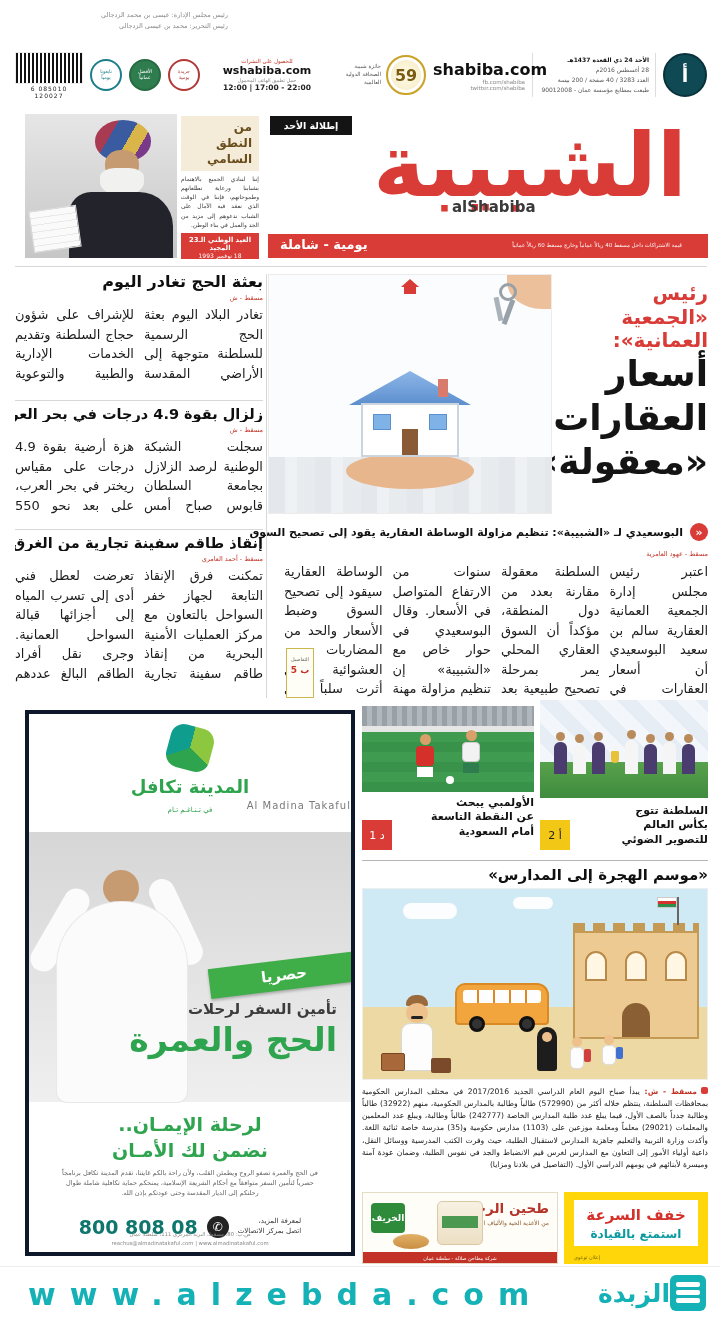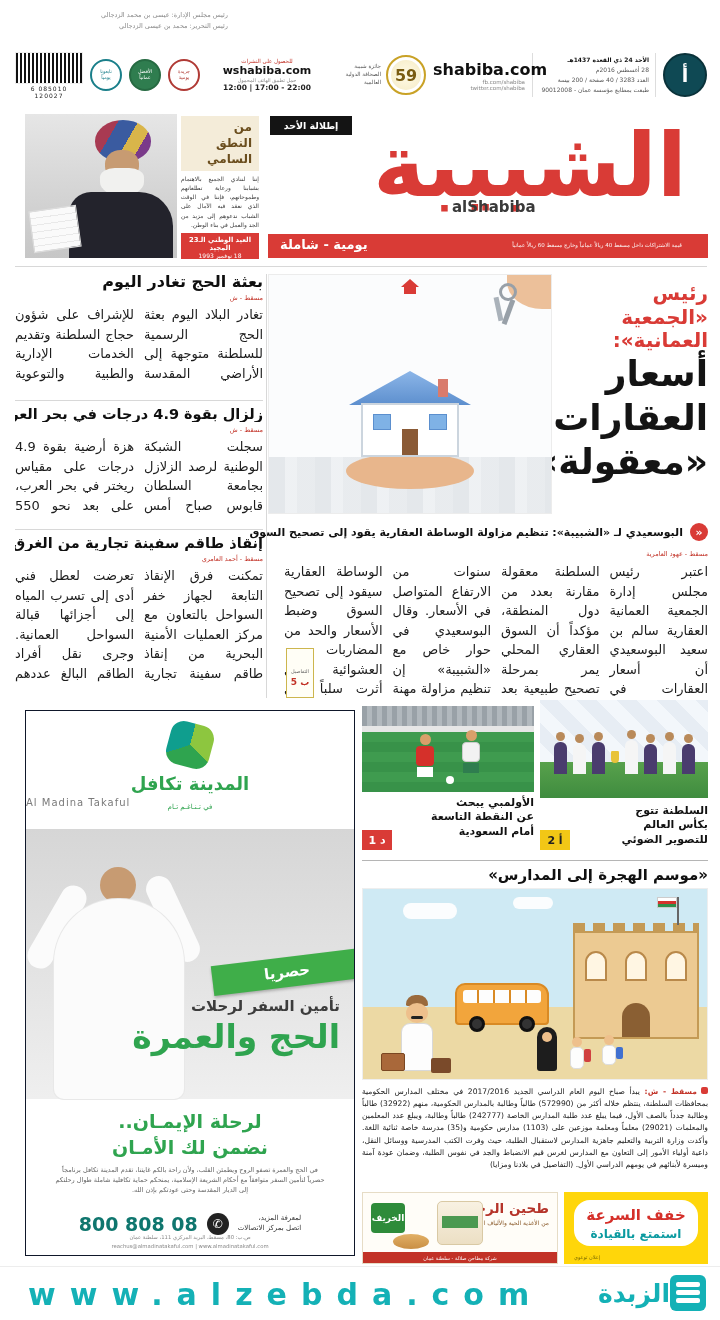--- a/index.html
+++ b/index.html
@@ -52,56 +52,56 @@
   .photo{position:absolute;overflow:hidden}
   .estate{background:#fbfcfd;border:1px solid #ececec}
   .subhead-row{display:flex;align-items:center;gap:7px}
   .subdot{width:18px;height:18px;border-radius:50%;background:#d93b36;color:#fff;font-size:11px;font-weight:bold;display:flex;align-items:center;justify-content:center;flex:none}
   .subhead{font-size:11px;font-weight:bold;color:#101010;white-space:nowrap;letter-spacing:-0.2px}
   .byline{font-size:6.5px;color:#c23227;text-align:right}
   .body-sm{font-size:13px;line-height:1.5;text-align:justify;color:#1c1c1c;overflow:hidden}
   .lead-body{column-count:4;column-gap:10px}
   .story-body{column-count:2;column-gap:10px}
   .story-title{font-size:14.5px;font-weight:bold;color:#0f0f0f;text-align:right;white-space:nowrap;overflow:hidden}
-  .details-box{border:1px solid #cdb64e;background:#fffef6;text-align:center;padding-top:19px}
+  .details-box{border:1px solid #cdb64e;background:#fffef6;text-align:center;padding-top:7px}
   .details-box .dl{font-size:5px;color:#666}
   .details-box .dp{font-size:9px;font-weight:bold;color:#c23227;margin-top:3px}
   
   .caprow{display:flex;gap:6px;align-items:flex-start}
   .cap{font-size:11px;font-weight:bold;line-height:1.3;color:#111;text-align:right;flex:1}
-  .pbadge{min-width:30px;height:20px;display:flex;align-items:center;justify-content:center;font-weight:bold;font-size:11px;align-self:flex-end;margin-bottom:4px;padding:0 4px}
+  .pbadge{min-width:30px;height:30px;display:flex;align-items:center;justify-content:center;font-weight:normal;font-size:11px;align-self:flex-end;margin-bottom:4px;padding:0 4px}
   .pb-red{background:#d93b36;color:#fff}
   .pb-yellow{background:#f2c716;color:#222}
   
   .cartoon-head{border-top:1px solid #b5b5b5;padding-top:5px;text-align:right;font-size:15px;font-weight:bold;color:#101010}
   .cartoon{background:#cfeaf4;border:1px solid #eee}
   .school{font-size:7.6px;line-height:1.6;text-align:justify;color:#191919}
   .school .dl{color:#c23227;font-weight:bold}
   .dot-red{display:inline-block;width:7px;height:7px;background:#d93b36;border-radius:2px;margin-left:4px}
   
-  .takaful{background:#fff;border:1px solid #0f172a;overflow:hidden}
+  .takaful{background:#fff;border:4px solid #0f172a;overflow:hidden}
   .tk-name{text-align:center;color:#2fa44f;font-weight:bold;font-size:18px}
-  .tk-name-en{text-align:left;color:#7a7a7a;font-size:10px;letter-spacing:1px;direction:ltr}
+  .tk-name-en{text-align:right;color:#7a7a7a;font-size:10px;letter-spacing:1px;direction:ltr}
   .tk-slogan{text-align:center;color:#2fa44f;font-size:7px;letter-spacing:2px}
   .tk-photo{background:linear-gradient(180deg,#d6d6d6,#efefef)}
   .tk-ribbon{background:#3fae49;color:#fff;font-weight:bold;font-size:15px;display:flex;align-items:center;justify-content:center;transform:rotate(-7deg);box-shadow:0 2px 3px rgba(0,0,0,.25)}
   .tk-l1{font-size:15px;font-weight:bold;color:#3c3c3c;text-align:right}
   .tk-l2{font-size:33px;font-weight:bold;color:#2fa44f;text-align:right}
   .tk-faith{text-align:center;color:#2fa44f;font-weight:bold;font-size:19px;line-height:1.35}
   .tk-body{font-size:6.5px;color:#666;text-align:center;line-height:1.55}
   .tk-call{display:flex;justify-content:center;align-items:center;gap:9px}
   .tk-call .lbl{font-size:7px;color:#333;text-align:right;line-height:1.4}
   .tk-call .num{font-size:19px;font-weight:bold;color:#0f766e;direction:ltr}
   .tk-call .ph{width:22px;height:22px;border-radius:50%;background:#222;color:#fff;display:flex;align-items:center;justify-content:center;font-size:12px;flex:none}
   .tk-foot{text-align:center;font-size:5.3px;color:#888;line-height:1.6}
   .tk-foot .en{direction:ltr}
   
   .flour{background:#fffdf8;border:1px solid #e6dcc6;overflow:hidden}
   .speed{background:#ffd60a;overflow:hidden}
-  .speed-inner{position:absolute;left:10px;right:10px;top:8px;bottom:18px;background:#fff;border-radius:16px;display:flex;flex-direction:column;align-items:center;justify-content:center;gap:3px}
+  .speed-inner{position:absolute;left:10px;right:10px;top:8px;bottom:18px;background:#fff;border-radius:0;display:flex;flex-direction:column;align-items:center;justify-content:center;gap:3px}
   .sp1{color:#d5302a;font-weight:bold;font-size:15px}
   .sp2{color:#0b9aa0;font-weight:bold;font-size:12px}
   .sp3{position:absolute;bottom:4px;left:10px;font-size:5px;color:#7a6a00}
   
   .footerbar{background:#fff;border-top:1px solid #ededed}
   .f-url{position:absolute;left:28px;top:10px;font-size:30px;font-weight:bold;color:#14b1b6;letter-spacing:14px;direction:ltr}
   .f-brand{position:absolute;right:14px;top:8px;display:flex;align-items:center;gap:0}
   .f-icon{width:36px;height:36px;background:#14b1b6;border-radius:6px;position:relative;flex:none}
   .f-icon div{position:absolute;left:6px;right:6px;height:5px;background:#fff;border-radius:2px}
   .f-name{font-size:25px;font-weight:bold;color:#14b1b6}

